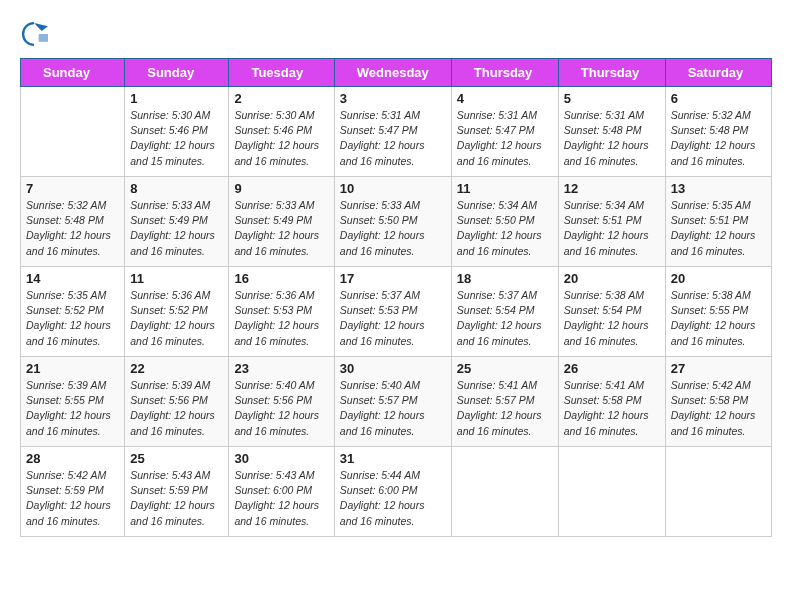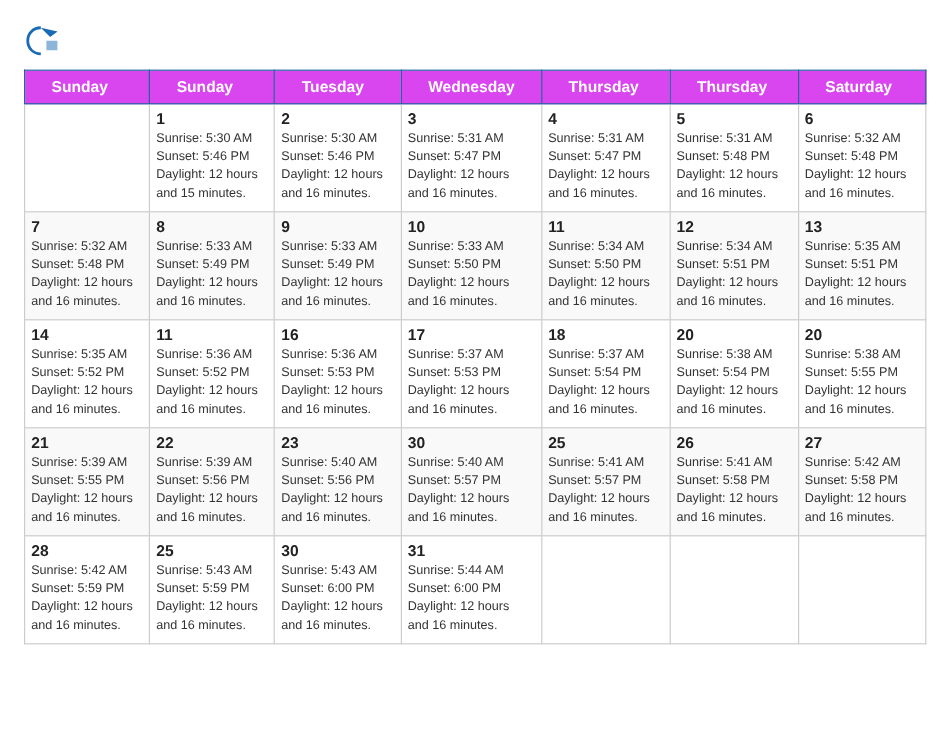--- a/index.html
+++ b/index.html
@@ -74,20 +74,21 @@
       font-weight: bold;
       font-size: 13px;
       color: #222;
       display: block;
       margin-bottom: 2px;
     }
     .cell-info {
       font-size: 10.5px;
       line-height: 1.45;
       color: #333;
+      font-style: italic;
     }
     .empty-cell {
       background: #fff !important;
     }
   </style>
 </head>
 <body>
 
 <div class="header-area">
   <div class="logo">

